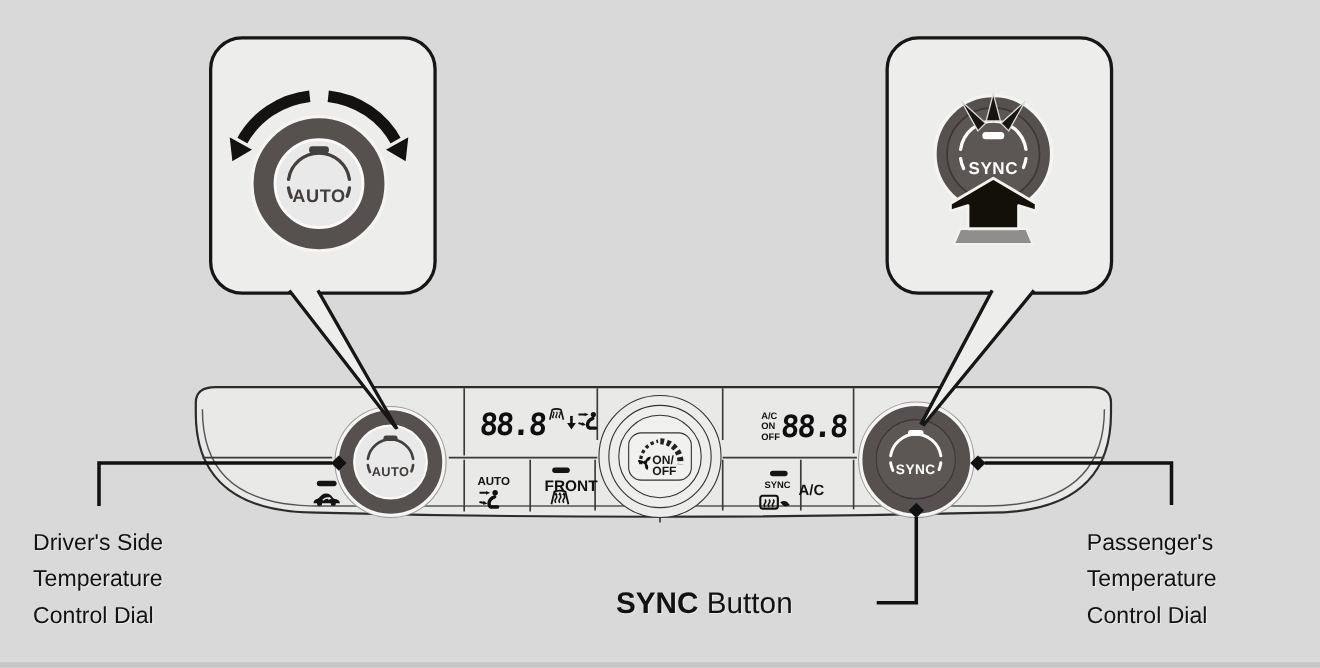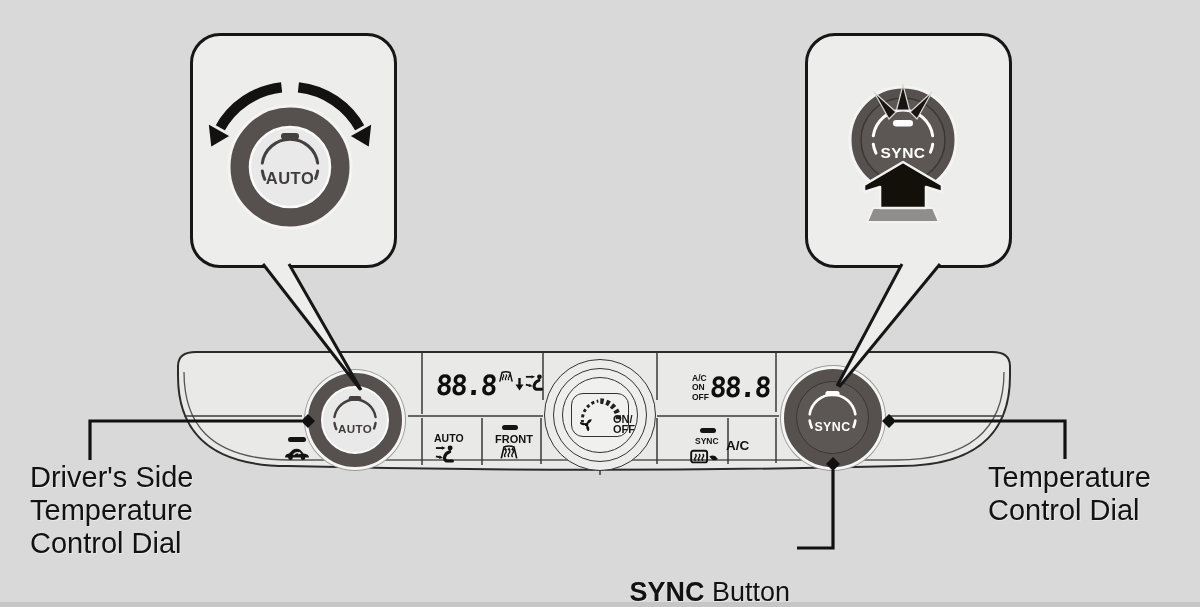--- a/index.html
+++ b/index.html
@@ -3,24 +3,24 @@
 <meta charset="utf-8">
 <style>
   html,body{margin:0;padding:0;background:#d9d9d9;}
   .canvas{position:relative;width:1200px;height:607px;background:#d9d9d9;overflow:hidden;
           font-family:"Liberation Sans",sans-serif;color:#151515;}
   .abs{position:absolute;}
   svg{display:block;}
   .overlay{position:absolute;left:0;top:0;width:1200px;height:607px;pointer-events:none;}
 
   
-  .big-label{font-size:29px;line-height:33px;font-weight:400;color:#121212;
-             text-shadow:1px 1px 0 #e9e9e9;}
+  .big-label{font-size:21px;line-height:33px;font-weight:400;color:#121212;
+             text-shadow:1px 1px 0 #e9e9e9;margin-top:16px;}
   .big-label span{display:block;}
-  .sync-label{font-size:27px;color:#121212;text-shadow:1px 1px 0 #e9e9e9;text-align:right;margin-top:44px;}
+  .sync-label{font-size:27px;color:#121212;text-shadow:1px 1px 0 #e9e9e9;}
   .sync-label b{font-weight:bold;}
 
   
   .callout{background:#ededec;border:3.5px solid #161616;border-radius:30px;box-sizing:border-box;}
 
   
   .dial-dark{border-radius:50%;background:#56514f;border:3px solid #f5f5f4;
              box-shadow:0 0 0 1px #9a9a9a;box-sizing:border-box;}
   .dial-face{position:absolute;border-radius:50%;background:#e9e9e9;border:2px solid #fbfbfa;box-sizing:content-box;}
   .dial-face-dk{position:absolute;border-radius:50%;background:#5c5754;border:1.5px solid #3a3633;}
@@ -34,21 +34,21 @@
   .ring{position:absolute;border-radius:50%;border:1.6px solid #333;box-sizing:border-box;}
 
   
   .seg{font-family:"DejaVu Sans Mono",monospace;font-weight:bold;font-size:28px;letter-spacing:-2px;
        transform:skewX(-4deg);display:inline-block;line-height:34px;color:#0e0e0e;}
 
   .pill{position:absolute;background:#141414;border-radius:3px;}
   .btn-txt{position:absolute;font-weight:bold;color:#111;white-space:nowrap;}
   .acstack{position:absolute;display:flex;flex-direction:column;font-size:8.5px;font-weight:bold;
            line-height:1.1;color:#111;letter-spacing:0;}
-  .fanrow{position:absolute;display:flex;align-items:center;gap:20px;font-weight:bold;font-size:11px;
+  .fanrow{position:absolute;display:flex;gap:0;font-weight:bold;font-size:11px;
           line-height:10px;color:#171717;}
   .bottom-strip{position:absolute;left:0;bottom:0;width:1200px;height:5px;background:#c6c6c6;}
 </style>
 </head>
 <body>
 
 <div class="canvas">
 
   <svg class="overlay" style="z-index:1" viewBox="0 0 1200 607">
     <path d="M 196 352 H 992 Q 1010 352 1010 366 V 376 C 1010 422 988 466 900 466
@@ -112,21 +112,21 @@
       <path d="M16 7.5 Q11.5 9 10.5 13 Q10 16.5 12.5 17.6 L19 17.6" fill="none" stroke="#111" stroke-width="3.4" stroke-linecap="round"></path>
       <path d="M1 3.5 H8" stroke="#111" stroke-width="2"></path>
         <path d="M7.5 1.6 L11.5 3.5 7.5 5.4 Z" fill="#111"></path>
       <path d="M1 12.5 L5.5 13.6" stroke="#111" stroke-width="2"></path>
         <path d="M5 11.4 L8.8 14.4 4.4 15.2 Z" fill="#111"></path>
     </svg>
   </div>
 
   <div class="abs" style="left:490px;top:425px;width:40px;height:42px;z-index:2">
     <div class="pill" style="left:12px;top:0;width:16px;height:5px"></div>
-    <div class="btn-txt" style="left:5px;top:8px;font-size:11px">FRONT</div>
+    <div class="btn-txt" style="left:5px;top:8px;font-size:14px">FRONT</div>
     <svg class="abs" style="left:9px;top:19px;width:20px;height:16px" viewBox="0 0 22 17">
       <path d="M2.5 15.5 L5.5 3 Q11 .8 16.5 3 L19.5 15.5" fill="none" stroke="#111" stroke-width="1.8"></path>
       <path d="M7 14 q-1.8 -2 0 -4 q1.8 -2 0 -4 M11 14 q-1.8 -2 0 -4 q1.8 -2 0 -4 M15 14 q-1.8 -2 0 -4 q1.8 -2 0 -4" fill="none" stroke="#111" stroke-width="1.5"></path>
       <path d="M5.3 6.4 L8.7 6.4 7 3.4 Z M9.3 6.4 L12.7 6.4 11 3.4 Z M13.3 6.4 L16.7 6.4 15 3.4 Z" fill="#111"></path>
     </svg>
   </div>
 
   <div class="abs" style="left:544px;top:359px;width:112px;height:112px;z-index:2">
     <div class="ring" style="left:0;top:0;width:112px;height:112px;background:#ececeb"></div>
     <div class="ring" style="left:9px;top:9px;width:94px;height:94px;background:#eeeeed"></div>
@@ -253,18 +253,19 @@
     <span>Temperature</span>
     <span>Control Dial</span>
   </div>
 
   <div class="abs sync-label" style="left:560px;top:533px;width:230px;z-index:5">
     <b>SYNC</b>
     <span>Button</span>
   </div>
 
   <div class="abs big-label" style="left:988px;top:461px;z-index:5">
+    <span>Passenger's</span>
     <span>Temperature</span>
     <span>Control Dial</span>
   </div>
 
   <div class="bottom-strip"></div>
 </div>
 
 </body></html>

